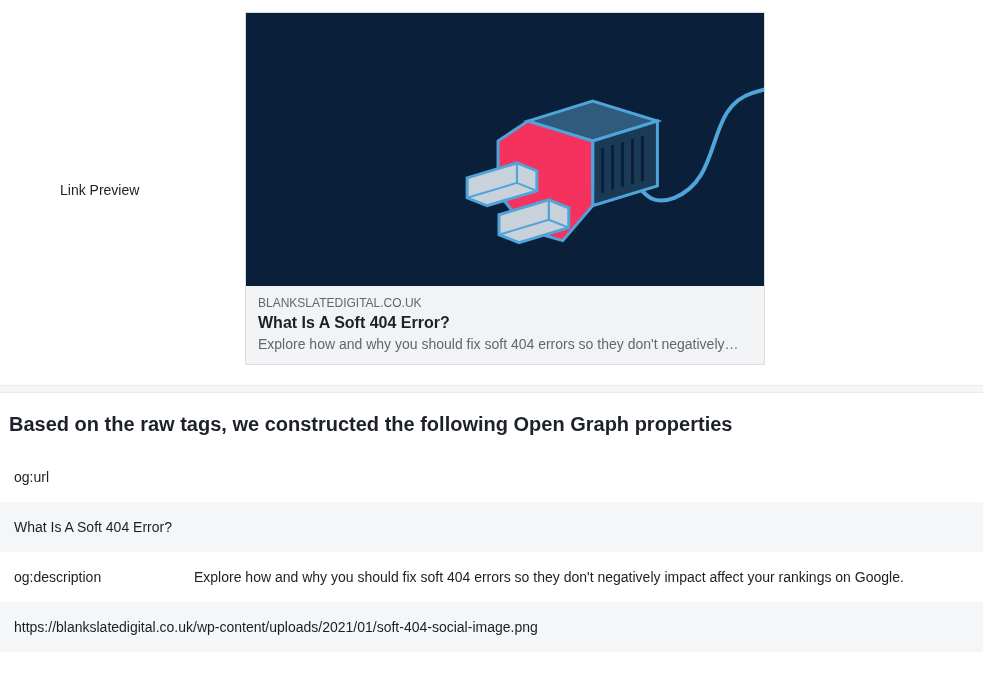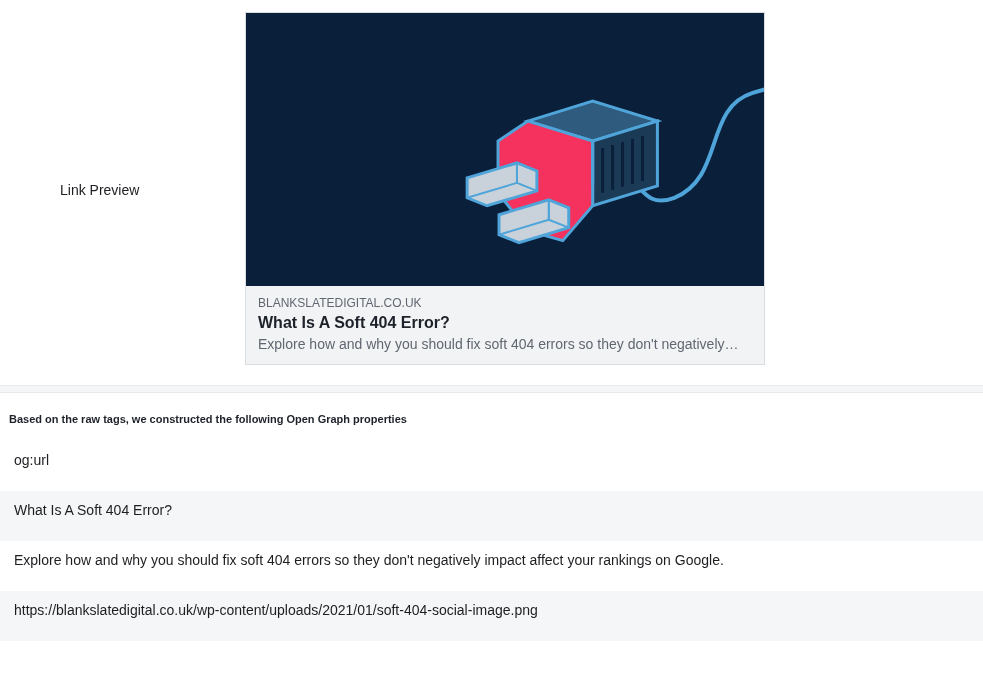--- a/index.html
+++ b/index.html
@@ -68,31 +68,31 @@
     .divider {
       height: 8px;
       background: #f5f6f7;
       border-top: 1px solid #e9eaed;
       border-bottom: 1px solid #e9eaed;
     }
     .og-section {
       padding-top: 20px;
     }
     .og-heading {
-      font-size: 11px;
+      font-size: 20px;
       font-weight: 700;
       color: #1d2129;
       padding: 0 12px 16px 9px;
     }
     .og-table {
       width: 100%;
     }
     .og-row {
       display: flex;
-      align-items: flex-start;
+      align-items: center;
       min-height: 50px;
       padding: 11px 14px;
     }
     .og-row:nth-child(odd) {
       background: #ffffff;
     }
     .og-row:nth-child(even) {
       background: #f5f6f7;
     }
     .og-key {
@@ -154,20 +154,21 @@
   <div class="og-section">
     <div class="og-heading">Based on the raw tags, we constructed the following Open Graph properties</div>
     <div class="og-table">
       <div class="og-row">
         <div class="og-key">og:url</div>
       </div>
       <div class="og-row">
         <div class="og-value">What Is A Soft 404 Error?</div>
       </div>
       <div class="og-row">
+        <div class="og-key">og:description</div>
         <div class="og-value">Explore how and why you should fix soft 404 errors so they don't negatively impact affect your rankings on Google.</div>
       </div>
       <div class="og-row">
         <div class="og-value">https://blankslatedigital.co.uk/wp-content/uploads/2021/01/soft-404-social-image.png</div>
       </div>
     </div>
   </div>
 </div>
 
 </body></html>

